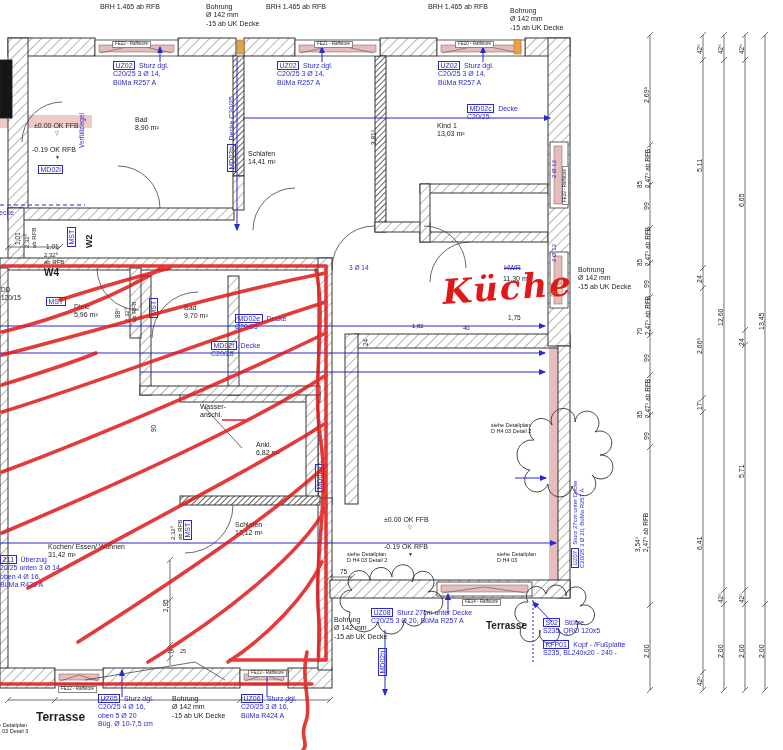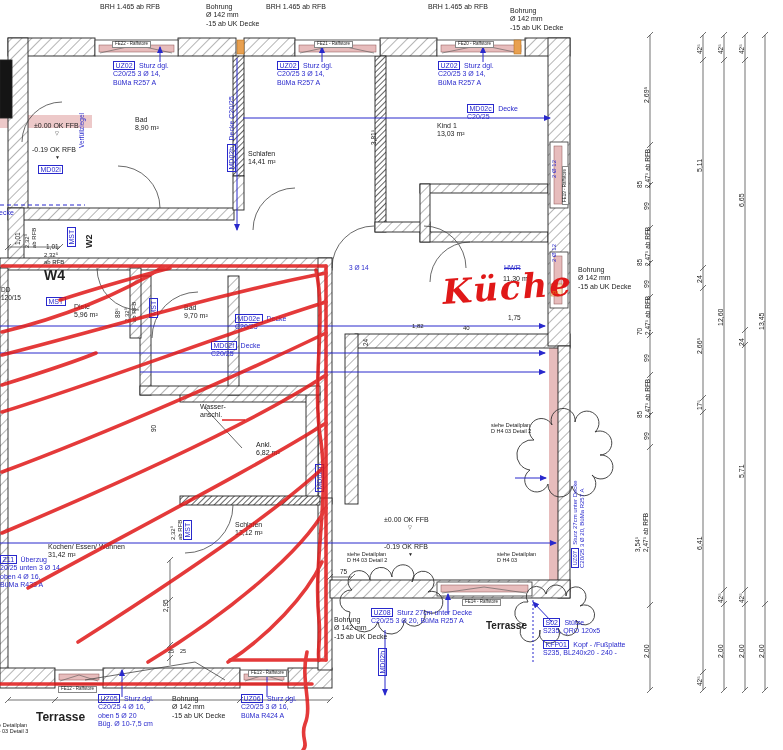--- a/index.html
+++ b/index.html
@@ -184,21 +184,21 @@
       <div class="lbl" style="left: 32px; top: 146px; font-size: 7px; color: rgb(34, 34, 34);">-0.19 OK RFB</div>
       <div class="lbl" style="left: 55px; top: 155px; font-size: 5px; color: rgb(34, 34, 34);">▼</div>
       <div class="lbl" style="left: 38px; top: 166px; font-size: 7px; color: rgb(41, 41, 204);"><span class="bx">MD02i</span></div>
       <div class="lbl" style="left: -6px; top: 209px; font-size: 7px; color: rgb(41, 41, 204);">Decke</div>
       <div class="lbl" style="left: 84px; top: 248px; font-size: 9px; color: rgb(34, 34, 34); font-weight: bold; transform-origin: 0px 0px; transform: rotate(-90deg);">W2</div>
       <div class="lbl" style="left: 68px; top: 247px; font-size: 7px; color: rgb(41, 41, 204); transform-origin: 0px 0px; transform: rotate(-90deg);"><span class="bx">MST</span></div>
       <div class="lbl" style="left: 14px; top: 245px; font-size: 6.5px; color: rgb(34, 34, 34); transform-origin: 0px 0px; transform: rotate(-90deg);">1,01</div>
       <div class="lbl" style="left: 24px; top: 248px; font-size: 6px; color: rgb(34, 34, 34); transform-origin: 0px 0px; transform: rotate(-90deg);">2,32⁵<br>ab RFB</div>
       <div class="lbl" style="left: 46px; top: 243px; font-size: 6.5px; color: rgb(34, 34, 34);">1,01</div>
       <div class="lbl" style="left: 44px; top: 252px; font-size: 6px; color: rgb(34, 34, 34);">2,32⁵<br>ab RFB</div>
-      <div class="lbl" style="left: 44px; top: 267px; font-size: 14px; color: rgb(34, 34, 34); font-weight: bold;">W4</div>
+      <div class="lbl" style="left: 44px; top: 267px; font-size: 10px; color: rgb(34, 34, 34); font-weight: bold;">W4</div>
       <div class="lbl" style="left: 1px; top: 286px; font-size: 6.5px; color: rgb(34, 34, 34);">DD<br>120/15</div>
       <div class="lbl" style="left: 46px; top: 298px; font-size: 7px; color: rgb(41, 41, 204);"><span class="bx">MST</span></div>
       <div class="lbl" style="left: 74px; top: 303px; font-size: 7px; color: rgb(34, 34, 34);">Diele<br>5,96 m²</div>
       <div class="lbl" style="left: 114px; top: 318px; font-size: 6.5px; color: rgb(34, 34, 34); transform-origin: 0px 0px; transform: rotate(-90deg);">88⁵</div>
       <div class="lbl" style="left: 124px; top: 322px; font-size: 6px; color: rgb(34, 34, 34); transform-origin: 0px 0px; transform: rotate(-90deg);">2,32⁵<br>ab RFB</div>
       <div class="lbl" style="left: 150px; top: 318px; font-size: 7px; color: rgb(41, 41, 204); transform-origin: 0px 0px; transform: rotate(-90deg);"><span class="bx">MST</span></div>
       <div class="lbl" style="left: 184px; top: 304px; font-size: 7px; color: rgb(34, 34, 34);">Bad<br>9,70 m²</div>
       <div class="lbl" style="left: 235px; top: 315px; font-size: 7px; color: rgb(41, 41, 204);"><span class="bx">MD02e</span> Decke<br>C20/25</div>
       <div class="lbl" style="left: 211px; top: 342px; font-size: 7px; color: rgb(41, 41, 204);"><span class="bx">MD02f</span> Decke<br>C20/25</div>
       <div class="lbl" style="left: 349px; top: 264px; font-size: 6.5px; color: rgb(41, 41, 204);">3 Ø 14</div>

